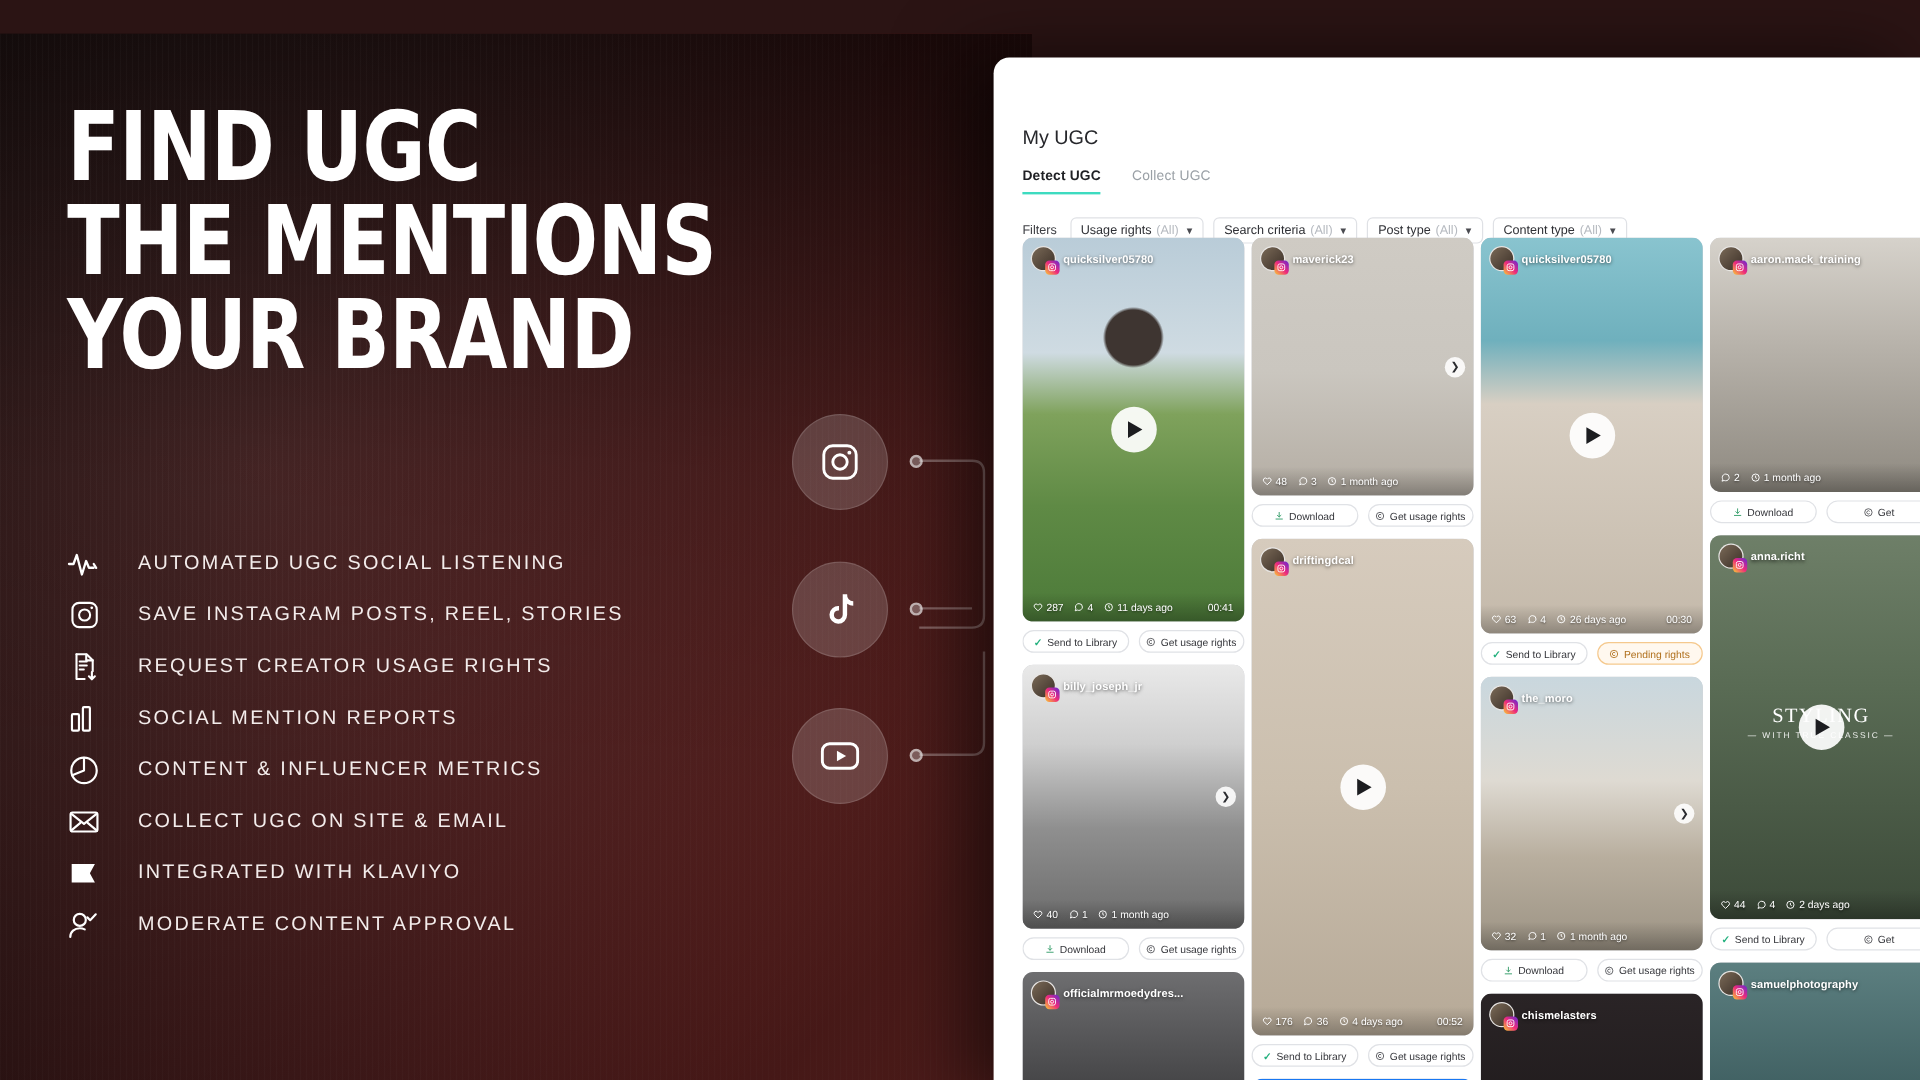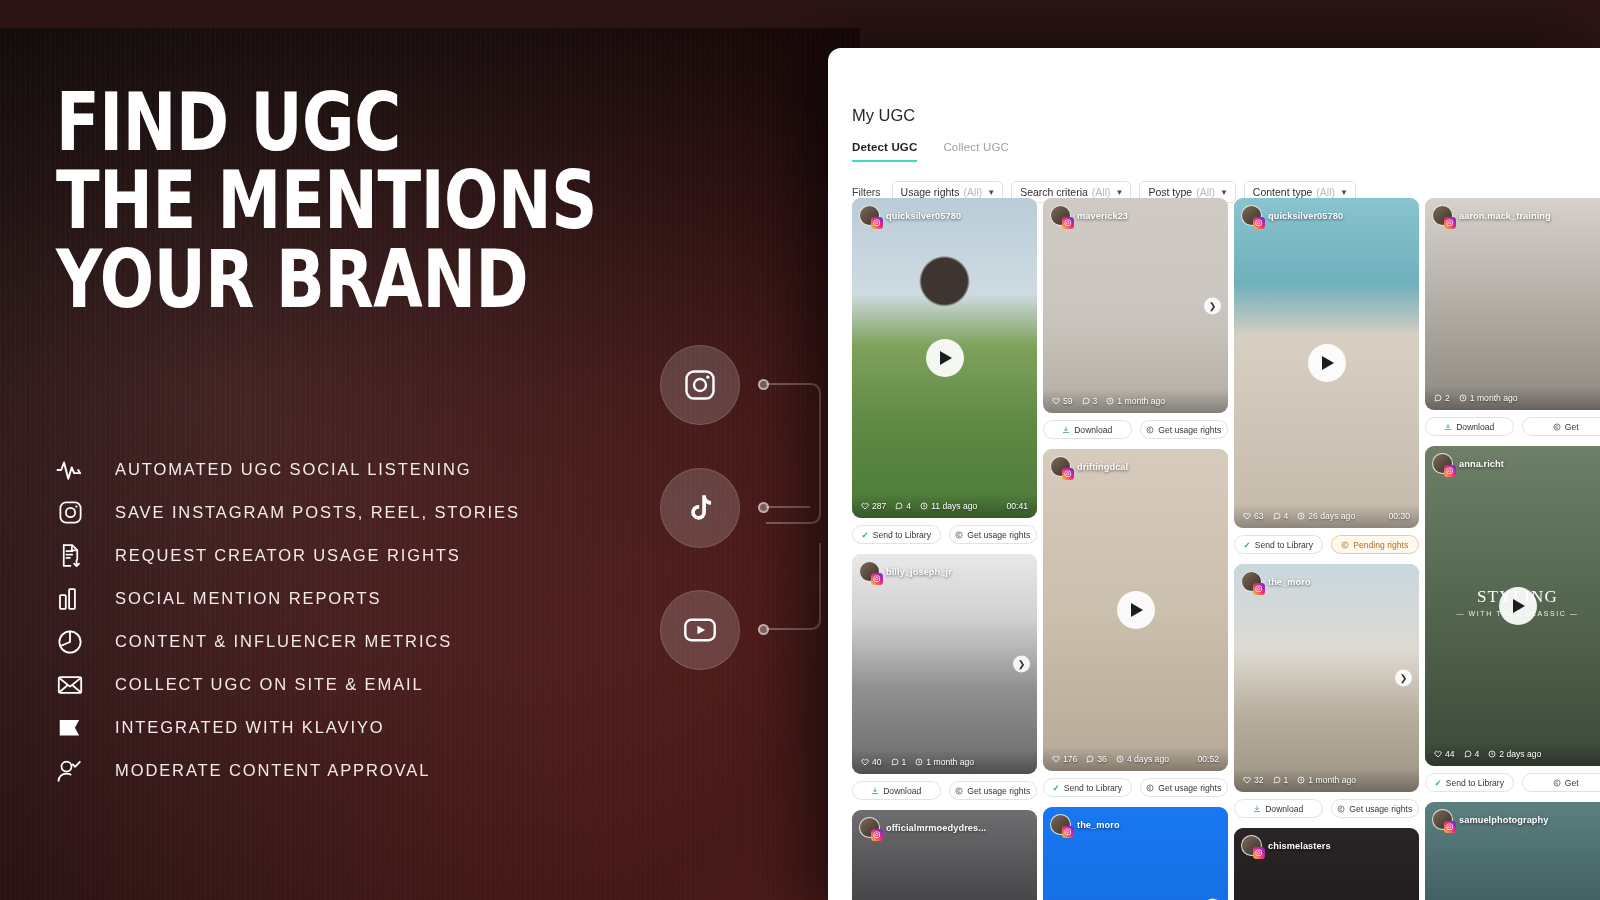--- a/index.html
+++ b/index.html
@@ -569,21 +569,21 @@
          <div class="carr">
                 <span>❯</span>
               </div>
               <div class="stats">
                 <span class="st">
                   <span>
                     <svg width="8" height="8" viewBox="0 0 24 24" fill="none" stroke="#fff" stroke-width="2.4">
                       <path d="M20.3 5.6a5 5 0 0 0-7.1 0L12 6.8l-1.2-1.2a5 5 0 1 0-7.1 7.1L12 21l8.3-8.3a5 5 0 0 0 0-7.1z"></path>
                     </svg>
                   </span>
-                  <span>59</span>
+                  <span>48</span>
                 </span>
                 <span class="st">
                   <span>
                     <svg width="8" height="8" viewBox="0 0 24 24" fill="none" stroke="#fff" stroke-width="2.4">
                       <path d="M21 11.5a8.4 8.4 0 0 1-9 8.4 9.3 9.3 0 0 1-3.9-.8L3 21l1.9-4.9A8.3 8.3 0 0 1 3.7 11.5a8.4 8.4 0 0 1 9-8.4 8.4 8.4 0 0 1 8.3 8.4z"></path>
                     </svg>
                   </span>
                   <span>3</span>
                 </span>
                 <span class="st">
@@ -613,21 +613,21 @@
                   <svg width="8" height="8" viewBox="0 0 24 24" fill="none" stroke="#4a4b50" stroke-width="2.1">
                     <circle cx="12" cy="12" r="9.2"></circle>
                     <path d="M15 9.4a4 4 0 1 0 0 5.2"></path>
                   </svg>
                 </span>
                 <span>Get usage rights</span>
               </div>
             </div>
           </div>
           <div class="card">
-            <div class="media" style="height:322px">
+            <div class="media" style="height:414px">
          <div class="ph p-beige"></div>
 
          <div class="user">
            <span class="ava">
                   <span class="plat">
                     <svg width="7.5" height="7.5" viewBox="0 0 24 24" fill="none" stroke="#fff" stroke-width="2.4">
                       <rect x="3" y="3" width="18" height="18" rx="5"></rect>
                       <circle cx="12" cy="12" r="4"></circle>
                     </svg>
                   </span>

